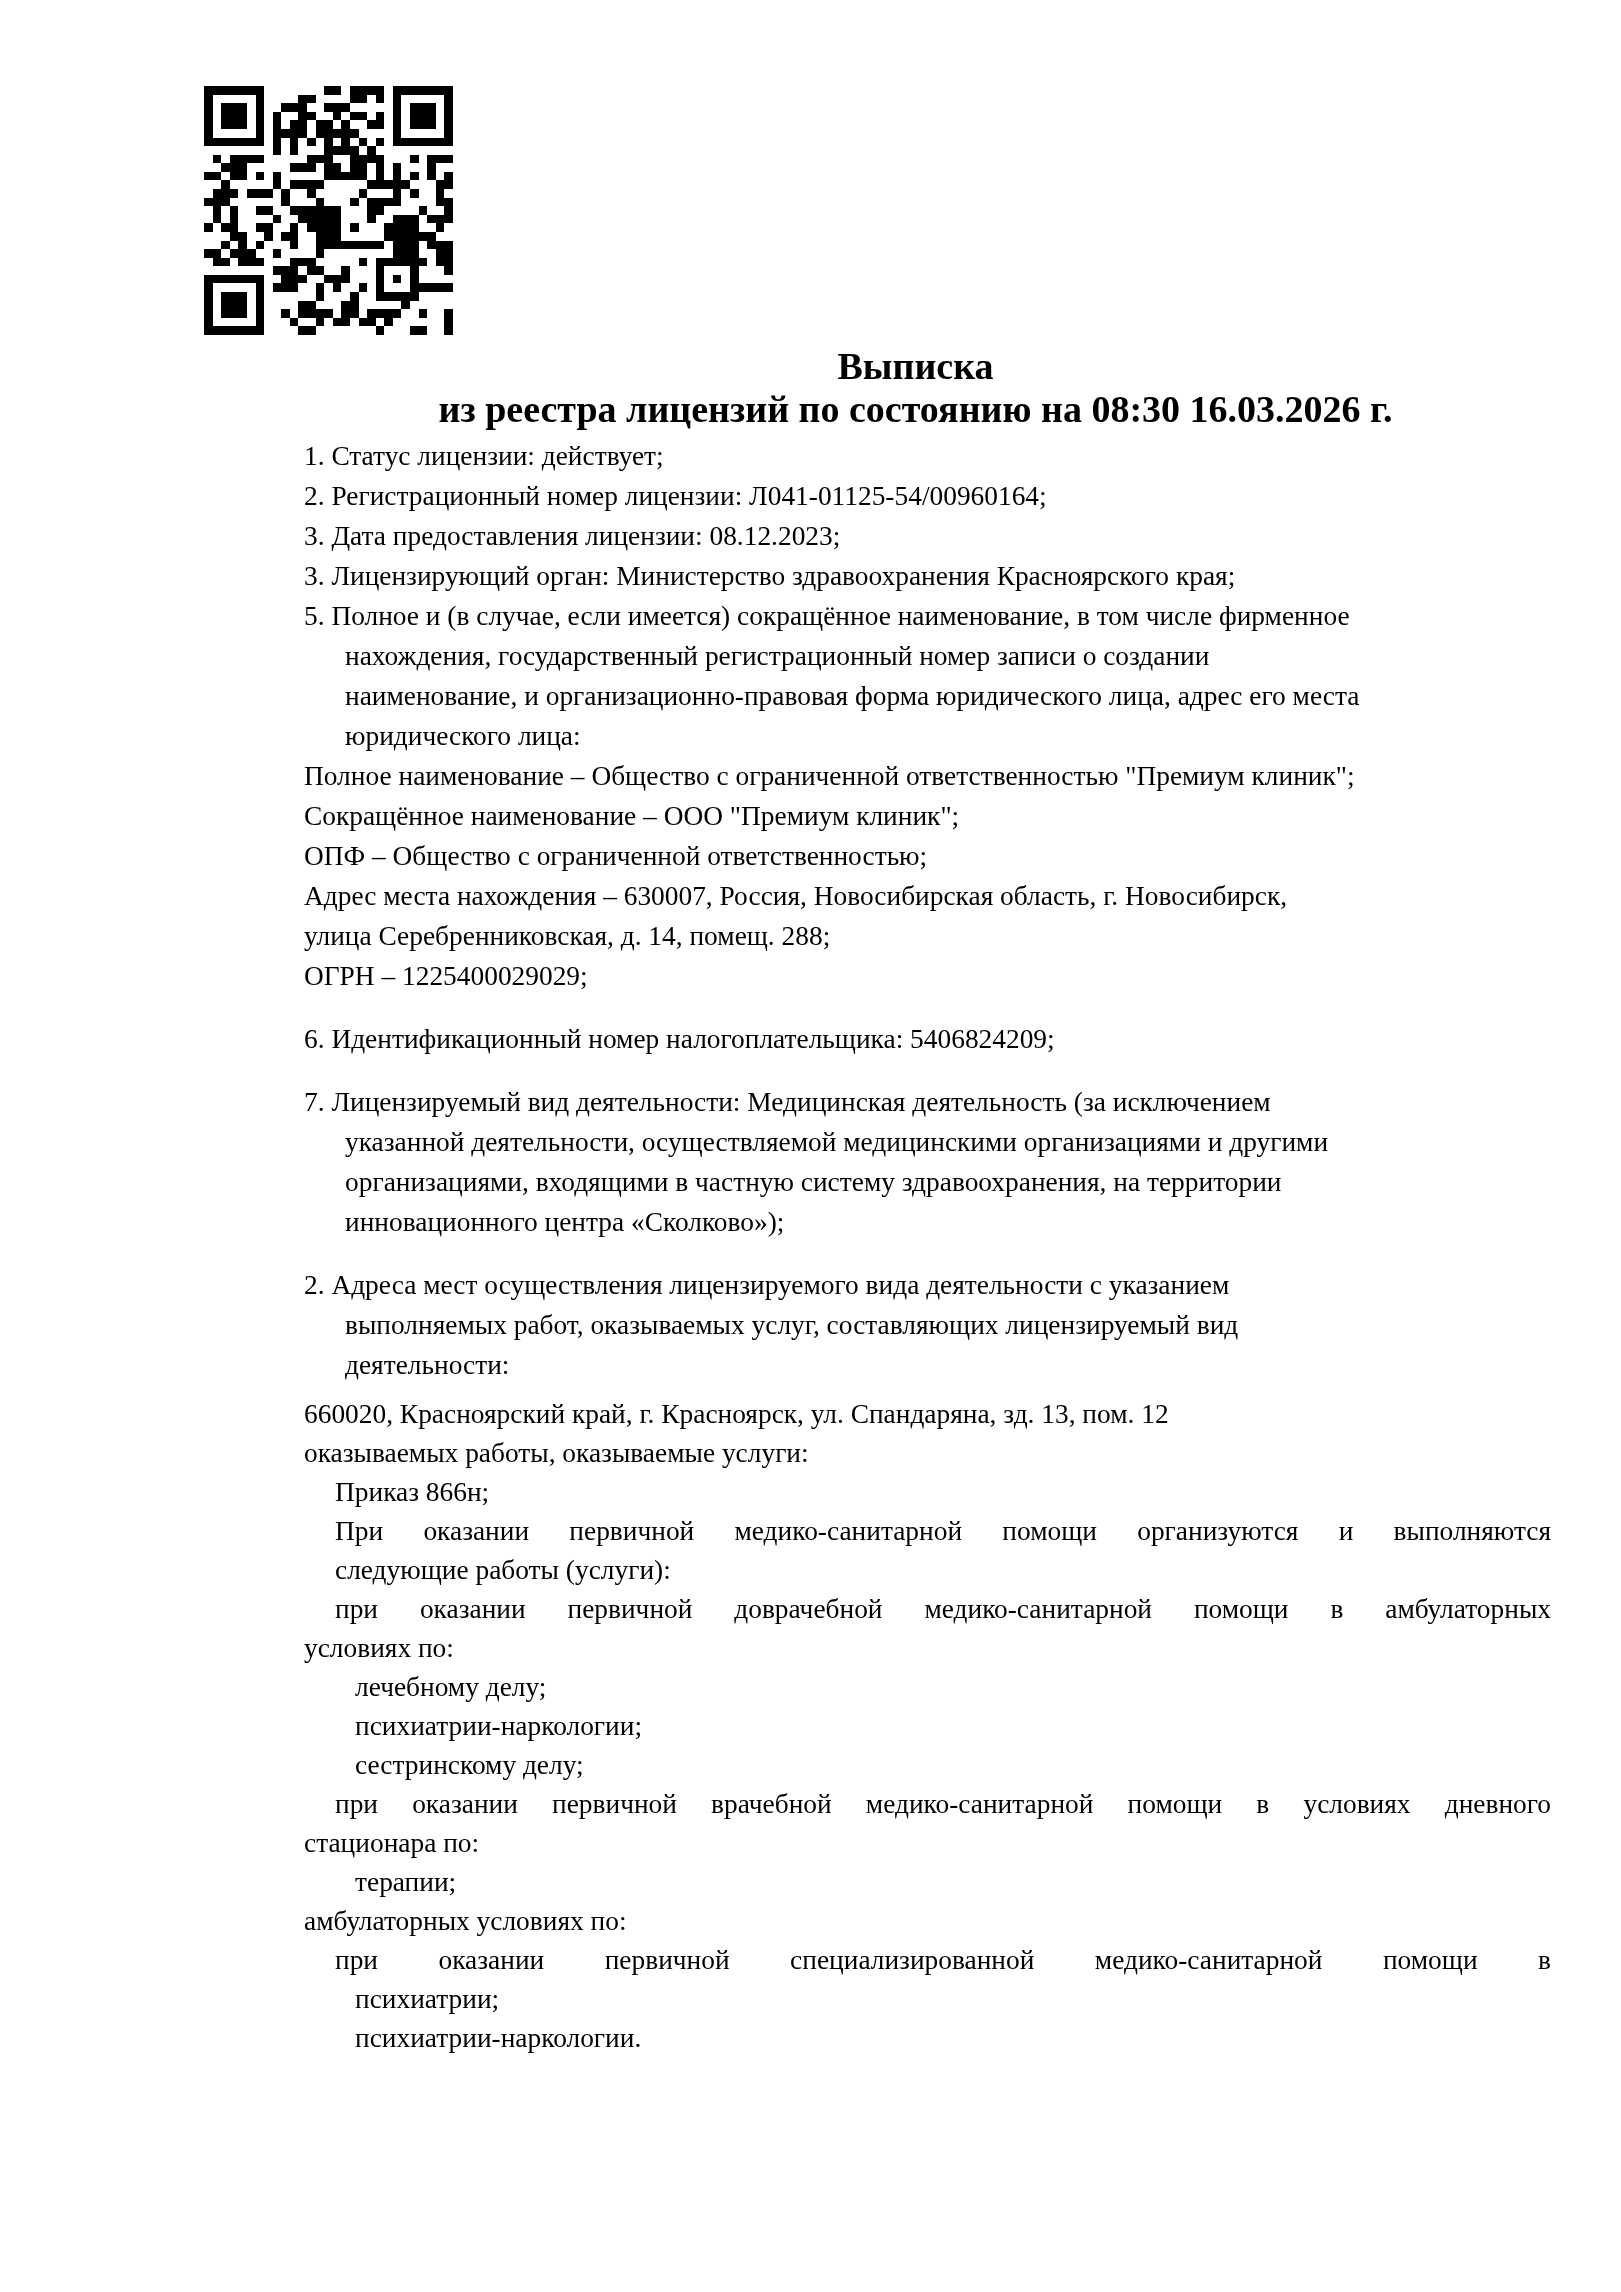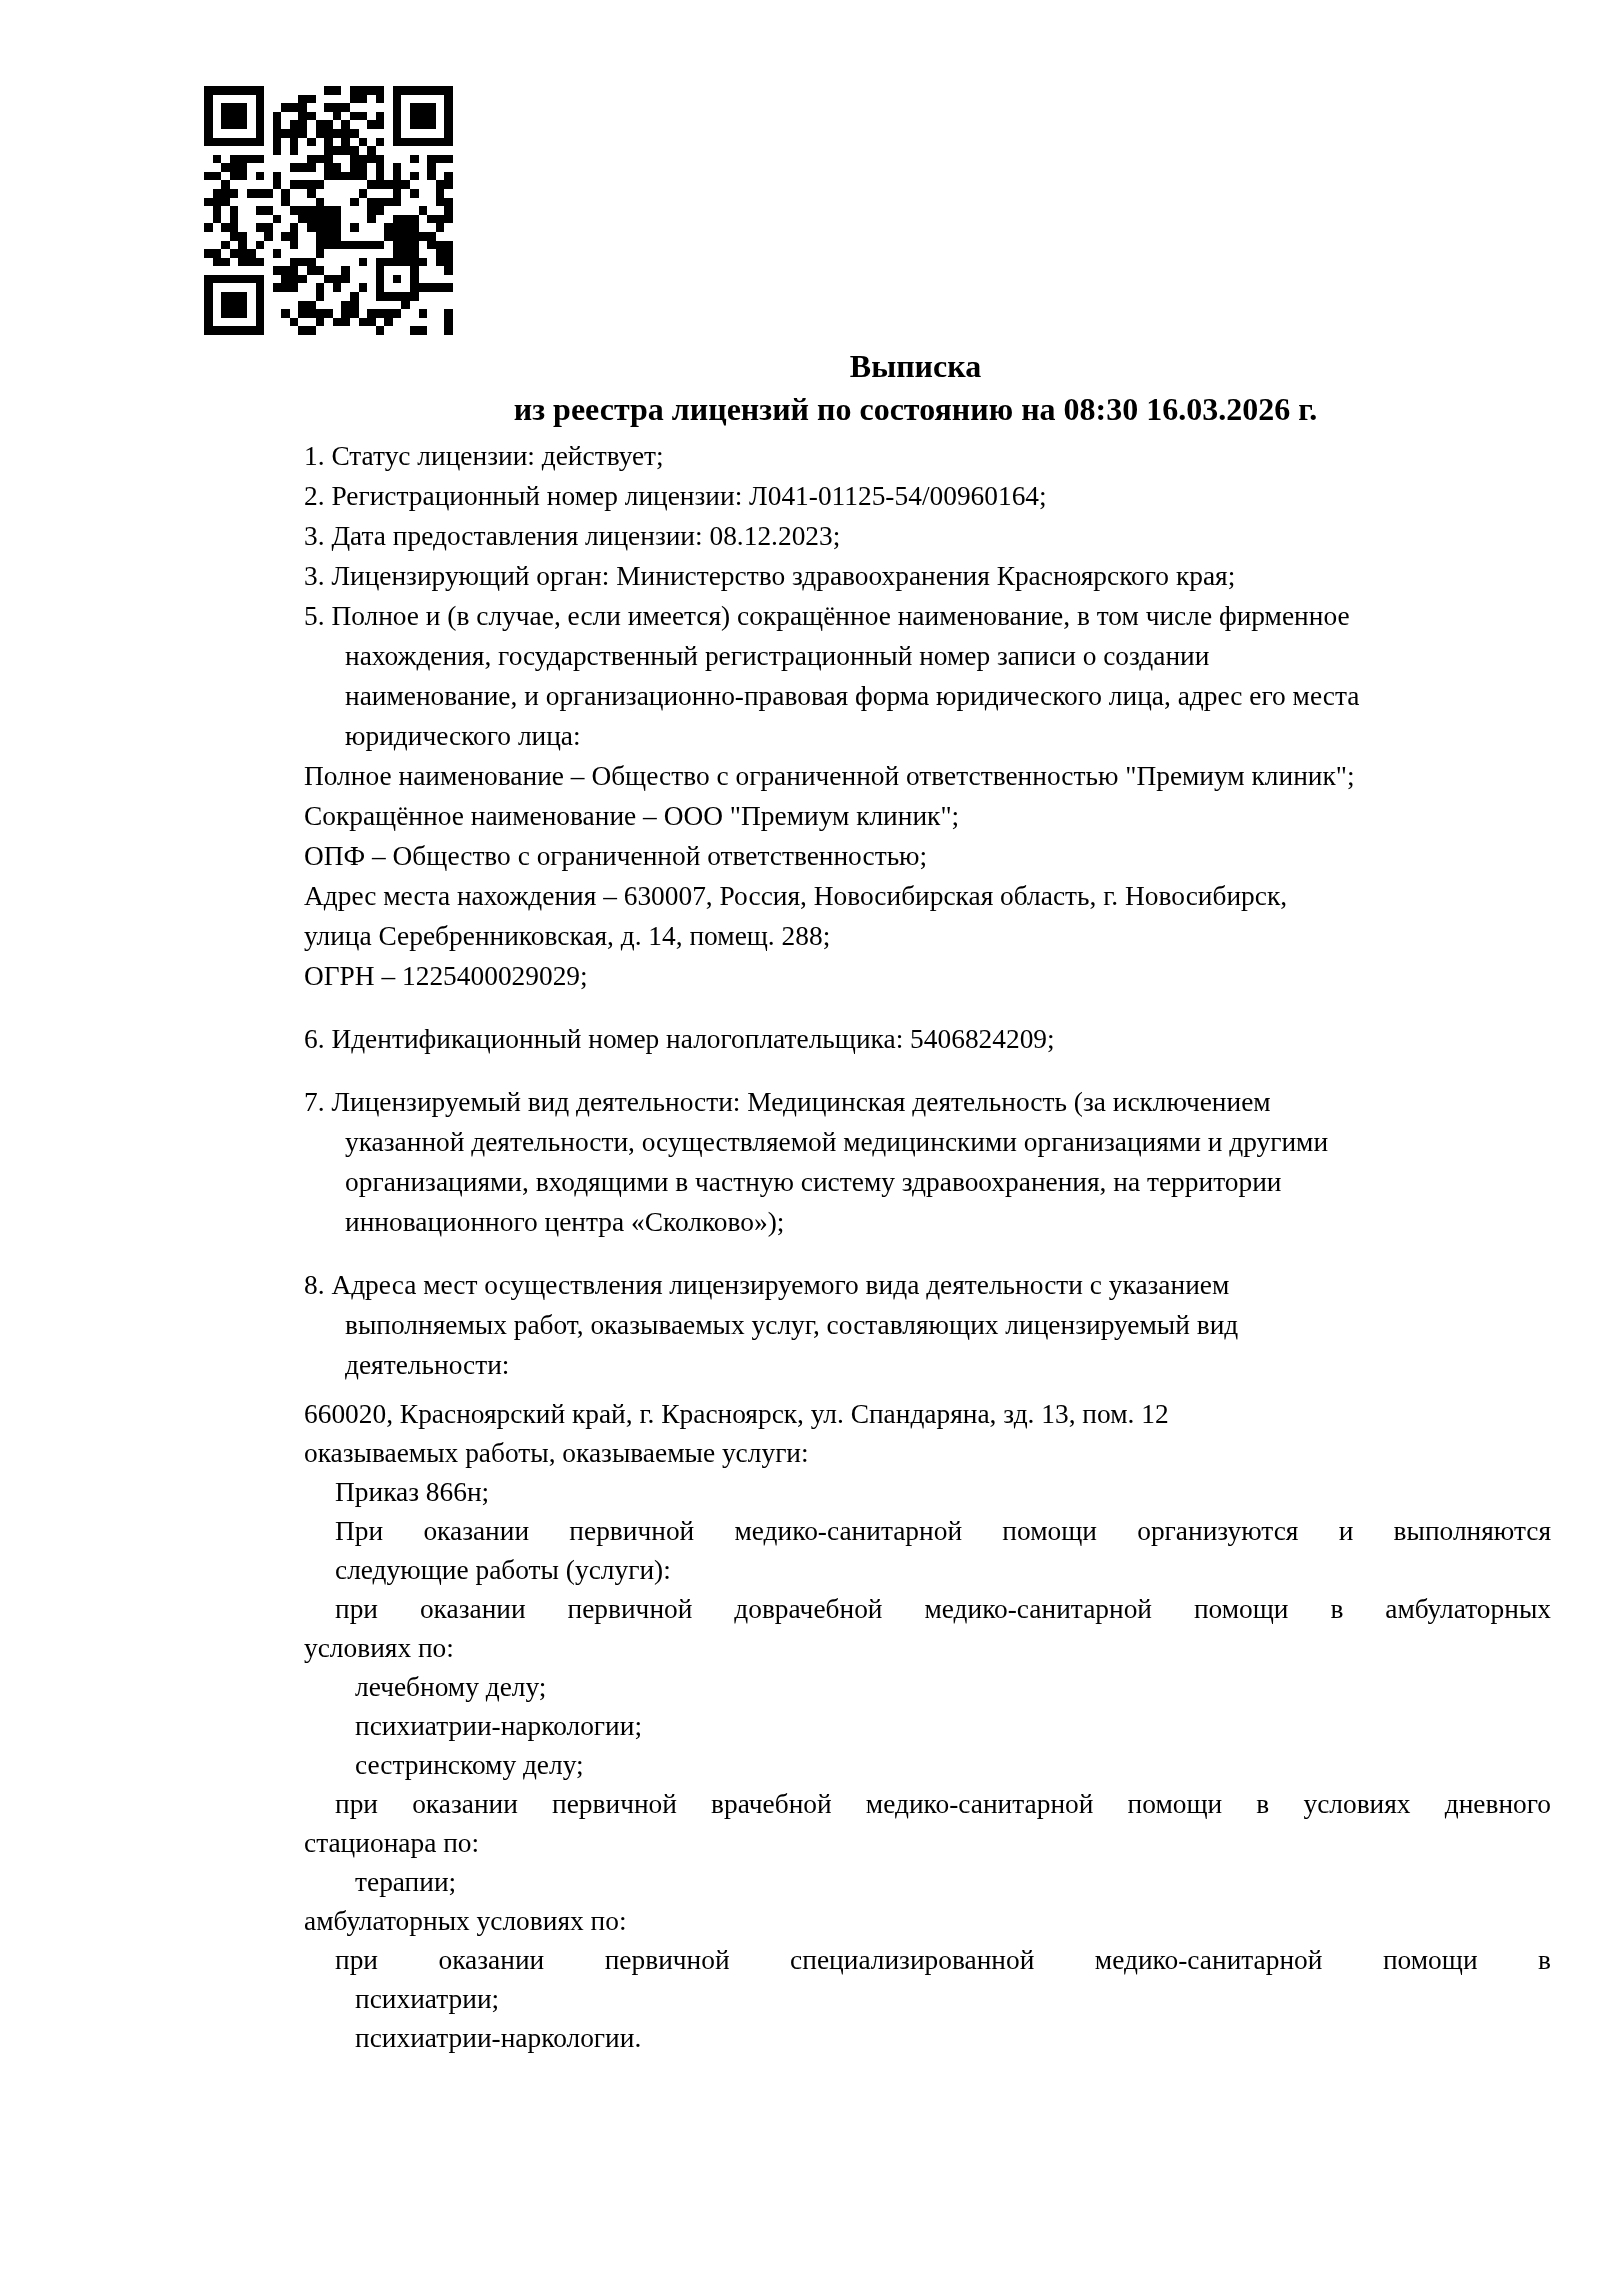--- a/index.html
+++ b/index.html
@@ -23,21 +23,21 @@
     width: 249px;
     height: 249px;
   }
   .titles {
     position: absolute;
     left: 292px;
     top: 345px;
     width: 1247px;
     text-align: center;
     font-weight: bold;
-    font-size: 32px;
+    font-size: 38px;
     line-height: 43px;
     white-space: nowrap;
   }
   .body-text {
     position: absolute;
     left: 304px;
     top: 436px;
     width: 1247px;
     font-size: 27.4px;
     line-height: 40px;
@@ -493,21 +493,21 @@
       <div class="line">Сокращённое наименование – ООО "Премиум клиник";</div>
       <div class="line">ОПФ – Общество с ограниченной ответственностью;</div>
       <div class="line">Адрес места нахождения – 630007, Россия, Новосибирская область, г. Новосибирск,</div>
       <div class="line">улица Серебренниковская, д. 14, помещ. 288;</div>
       <div class="line">ОГРН – 1225400029029;</div>
       <div class="line gap">6. Идентификационный номер налогоплательщика: 5406824209;</div>
       <div class="line gap">7. Лицензируемый вид деятельности: Медицинская деятельность (за исключением</div>
       <div class="line hang">указанной деятельности, осуществляемой медицинскими организациями и другими</div>
       <div class="line hang">организациями, входящими в частную систему здравоохранения, на территории</div>
       <div class="line hang">инновационного центра «Сколково»);</div>
-      <div class="line gap">8. Адреса мест осуществления лицензируемого вида деятельности с указанием</div>
+      <div class="line gap">2. Адреса мест осуществления лицензируемого вида деятельности с указанием</div>
       <div class="line hang">выполняемых работ, оказываемых услуг, составляющих лицензируемый вид</div>
       <div class="line hang">деятельности:</div>
     </div>
     <div class="sect-lower">
       <div class="line">660020, Красноярский край, г. Красноярск, ул. Спандаряна, зд. 13, пом. 12</div>
       <div class="line">оказываемых работы, оказываемые услуги:</div>
       <div class="line ind1">Приказ 866н;</div>
       <div class="line ind1 just">При оказании первичной медико-санитарной помощи организуются и выполняются</div>
       <div class="line ind1">следующие работы (услуги):</div>
       <div class="line ind1 just">при оказании первичной доврачебной медико-санитарной помощи в амбулаторных</div>

